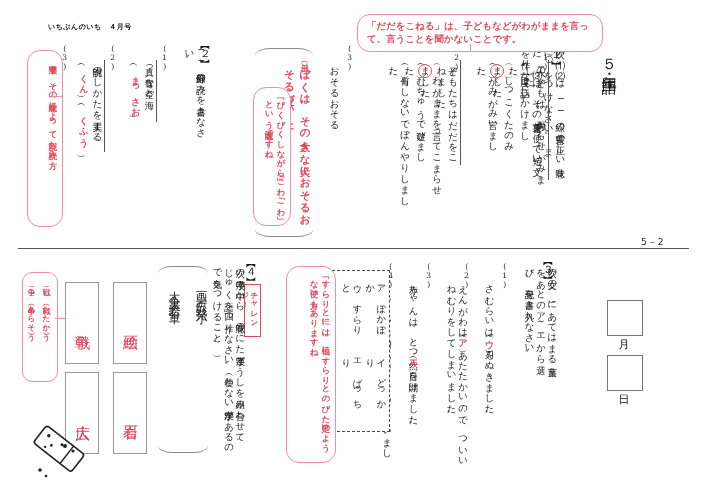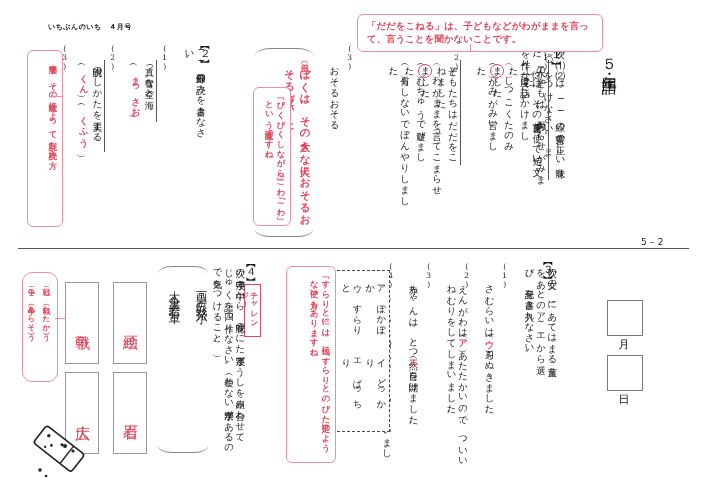--- a/index.html
+++ b/index.html
@@ -54,21 +54,21 @@
 
   
   .qnum{font-size:10px;letter-spacing:0;}
 
   
   .red{color:#e24a5e;}
   .redink{color:#e0485c;}
   .callout{
     position:absolute;
     border:1.1px solid #ef8fa0;
-    border-radius:6px;
+    border-radius:13px;
     background:#fff;
     color:#e0485c;
   }
   .callout-h{
     padding:4px 7px 5px 9px;
     font-size:9.3px;line-height:1.45;
     font-family:"DejaVu Sans","Liberation Sans",sans-serif;
     font-weight:bold;letter-spacing:.02em;
   }
   .callout-v{

